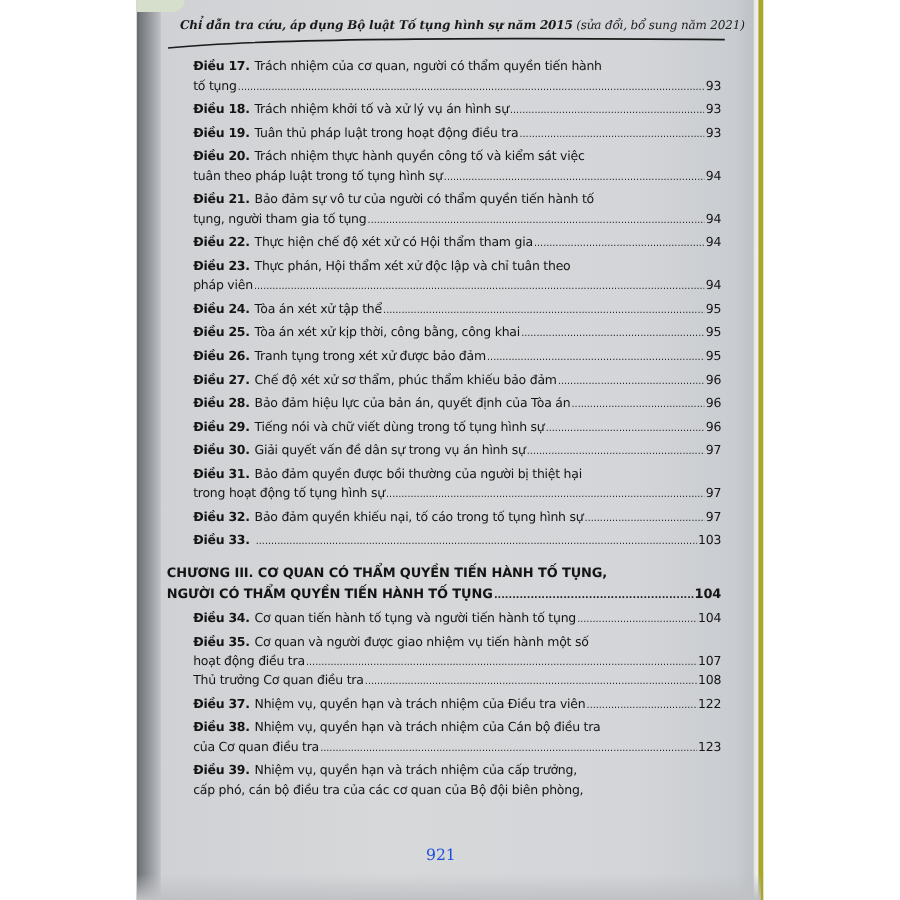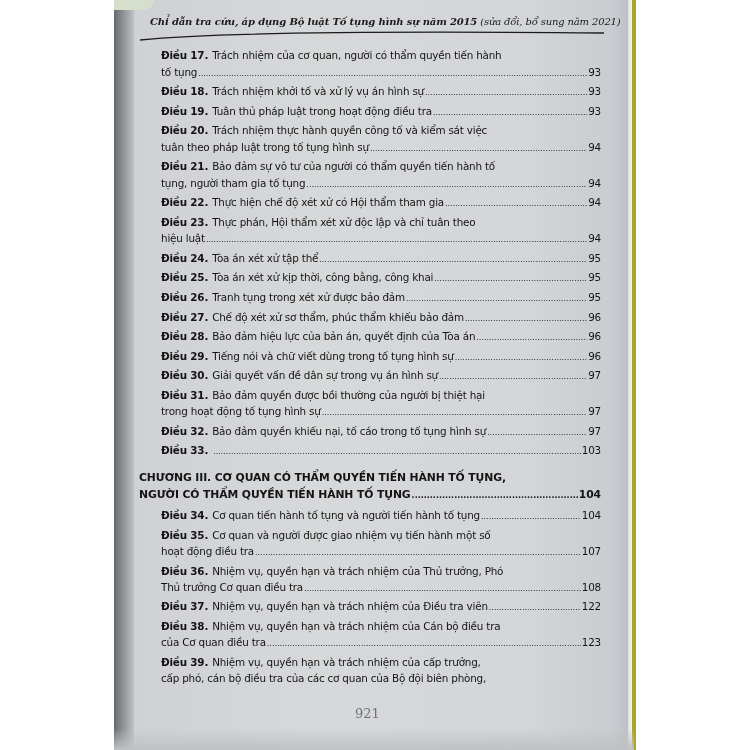--- a/index.html
+++ b/index.html
@@ -50,21 +50,21 @@
   .dots { flex: 1; overflow: hidden; white-space: nowrap; color: #222; margin: 0 1px; letter-spacing: 0; }
   .dots::before { content: "................................................................................................................................................................................................................"; font-size: 8px; }
   .page-num { text-align: right; }
   .chapter {
     margin-left: -22px; margin-top: 10px; margin-bottom: 2px;
     font-weight: bold; font-size: 10.8px; letter-spacing: -0.1px;
   }
   .chapter .line { height: 17.5px; line-height: 17.5px; }
   .folio {
     position: absolute; left: 355px; top: 706px;
-    font-family: "DejaVu Serif", serif; font-size: 13px; color: #737373;
+    font-family: "DejaVu Serif", serif; font-size: 13px; color: #1d4ed8;
   }
 </style>
 </head>
 <body>
 
 <div class="page"></div>
 <div class="page-fold"></div>
 <div class="top-corner"></div>
 <div class="spine"></div>
 <div class="cover-edge"></div>
@@ -132,21 +132,21 @@
         <span class="dots"></span>
         <span class="page-num">94</span>
       </div>
     </div>
     <div class="entry">
       <div class="line gap">
         <span class="entry-label">Điều 23.</span>
         <span>Thực phán, Hội thẩm xét xử độc lập và chỉ tuân theo</span>
       </div>
       <div class="line">
-        <span>hiệu luật</span>
+        <span>pháp viên</span>
         <span class="dots"></span>
         <span class="page-num">94</span>
       </div>
     </div>
     <div class="entry">
       <div class="line gap">
         <span class="entry-label">Điều 24.</span>
         <span>Tòa án xét xử tập thể</span>
         <span class="dots"></span>
         <span class="page-num">95</span>
@@ -249,24 +249,20 @@
         <span class="entry-label">Điều 35.</span>
         <span>Cơ quan và người được giao nhiệm vụ tiến hành một số</span>
       </div>
       <div class="line">
         <span>hoạt động điều tra</span>
         <span class="dots"></span>
         <span class="page-num">107</span>
       </div>
     </div>
     <div class="entry">
-      <div class="line gap">
-        <span class="entry-label">Điều 36.</span>
-        <span>Nhiệm vụ, quyền hạn và trách nhiệm của Thủ trưởng, Phó</span>
-      </div>
       <div class="line">
         <span>Thủ trưởng Cơ quan điều tra</span>
         <span class="dots"></span>
         <span class="page-num">108</span>
       </div>
     </div>
     <div class="entry">
       <div class="line gap">
         <span class="entry-label">Điều 37.</span>
         <span>Nhiệm vụ, quyền hạn và trách nhiệm của Điều tra viên</span>

